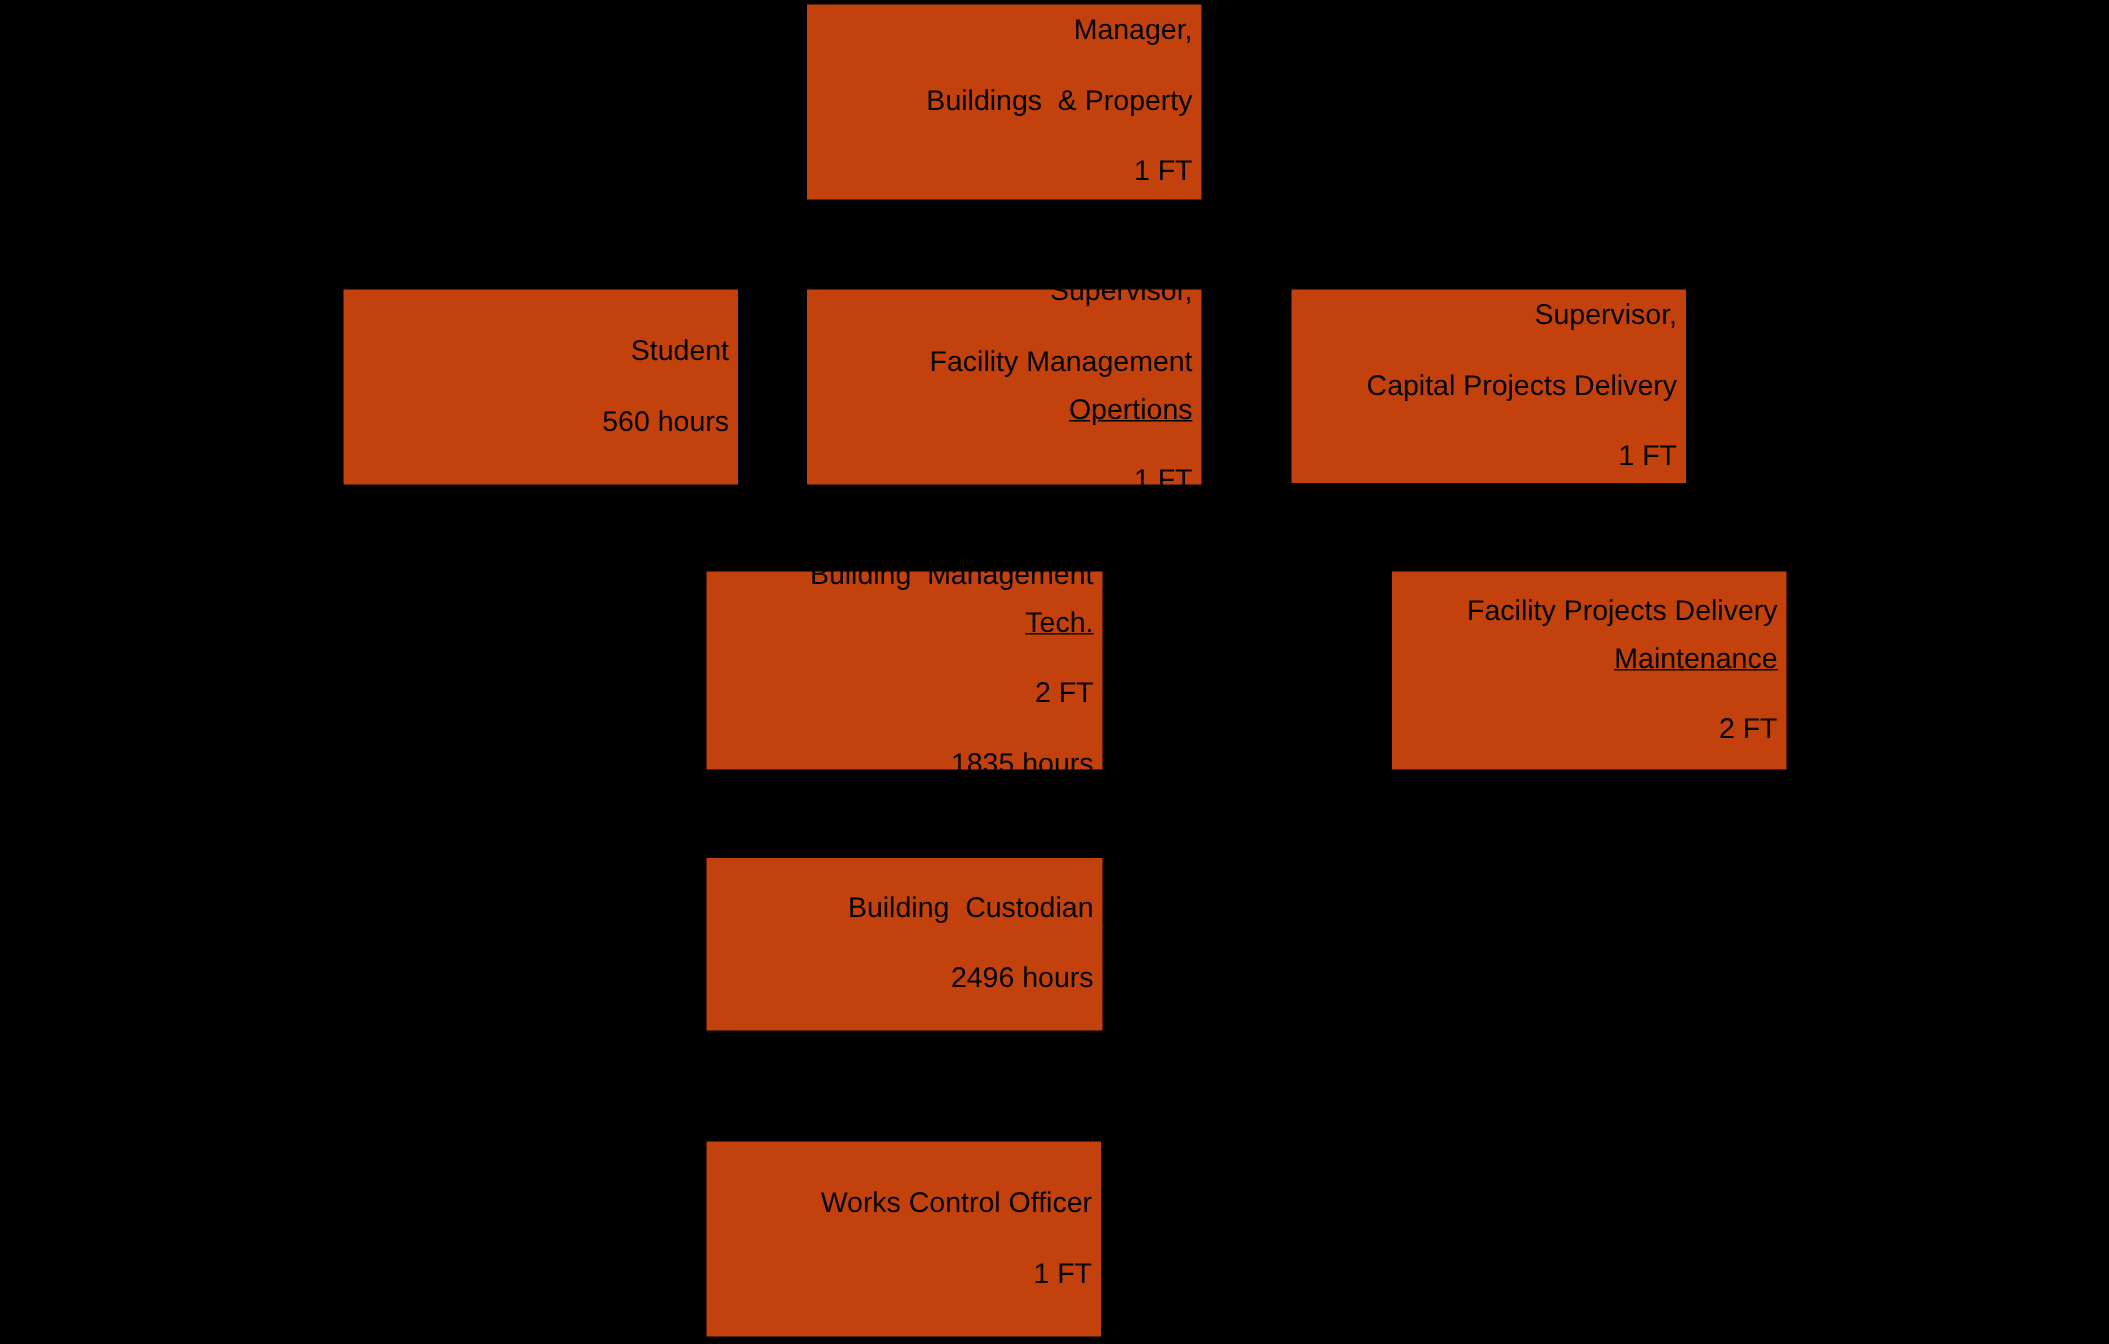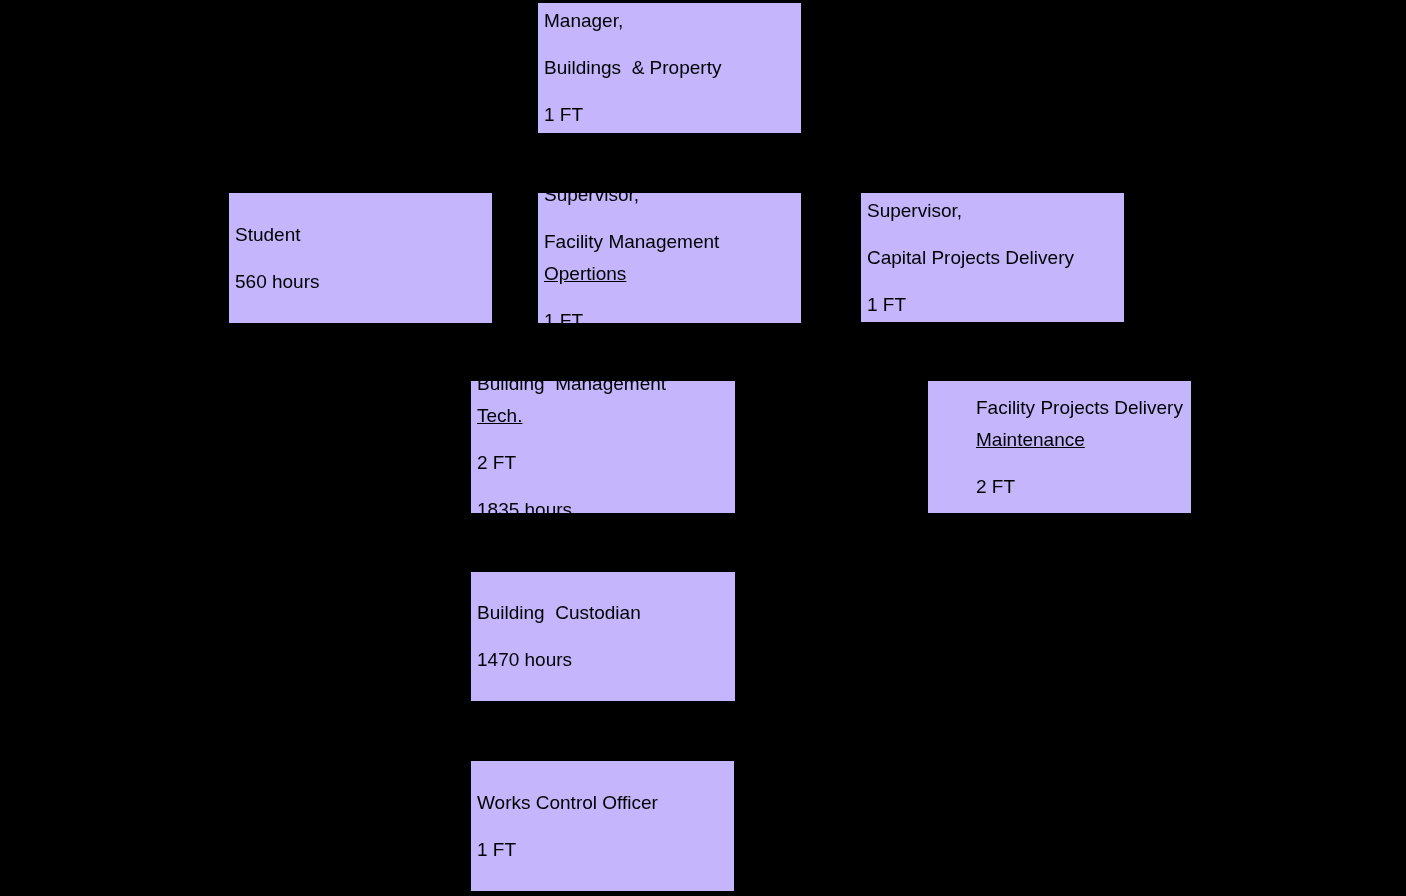--- a/index.html
+++ b/index.html
@@ -11,45 +11,45 @@
     overflow: hidden;
   }
   .stage {
     position: relative;
     width: 1406px;
     height: 896px;
     background: #000000;
   }
   .node {
     position: absolute;
-    background: #c4b5fd;
+    background: #c2410c;
     color: #000000;
     display: flex;
     flex-direction: column;
     justify-content: center;
-    align-items: flex-start;
+    align-items: flex-end;
     text-align: center;
     font-size: 19px;
     line-height: 22px;
     box-sizing: border-box;
     padding: 0 6px;
   }
   .ln { white-space: pre-wrap; }           
   .ln.para { margin-top: 25px; }            
   .ln.para:first-child { margin-top: 0; }
   .ln.cont { margin-top: 10px; text-decoration: underline; }              
 
   
   .n-manager   { left: 538px; top:   3px; width: 263px; height: 130px; }
   .n-student   { left: 229px; top: 193px; width: 263px; height: 130px; }
   .n-sup-fmo   { left: 538px; top: 193px; width: 263px; height: 130px; }
   .n-sup-cpd   { left: 861px; top: 193px; width: 263px; height: 129px; }
   .n-bmt       { left: 471px; top: 381px; width: 264px; height: 132px; }
   .n-fpdc      { left: 928px; top: 381px; width: 263px; height: 132px; padding-left: 48px; }
-  .n-custodian { left: 471px; top: 572px; width: 264px; height: 129px; }
+  .n-custodian { left: 471px; top: 572px; width: 264px; height: 115px; }
   .n-wco       { left: 471px; top: 761px; width: 263px; height: 130px; }
 </style>
 </head>
 <body>
 
 <div class="stage">
 
   <div class="node n-manager">
     <div class="ln para">Manager,</div>
     <div class="ln para">Buildings  &amp; Property</div>
@@ -82,21 +82,21 @@
   </div>
 
   <div class="node n-fpdc">
     <div class="ln para">Facility Projects Delivery</div>
     <div class="ln cont">Maintenance</div>
     <div class="ln para">2 FT</div>
   </div>
 
   <div class="node n-custodian">
     <div class="ln para">Building  Custodian</div>
-    <div class="ln para">1470 hours</div>
+    <div class="ln para">2496 hours</div>
   </div>
 
   <div class="node n-wco">
     <div class="ln para">Works Control Officer</div>
     <div class="ln para">1 FT</div>
   </div>
 
 </div>
 
 </body></html>

